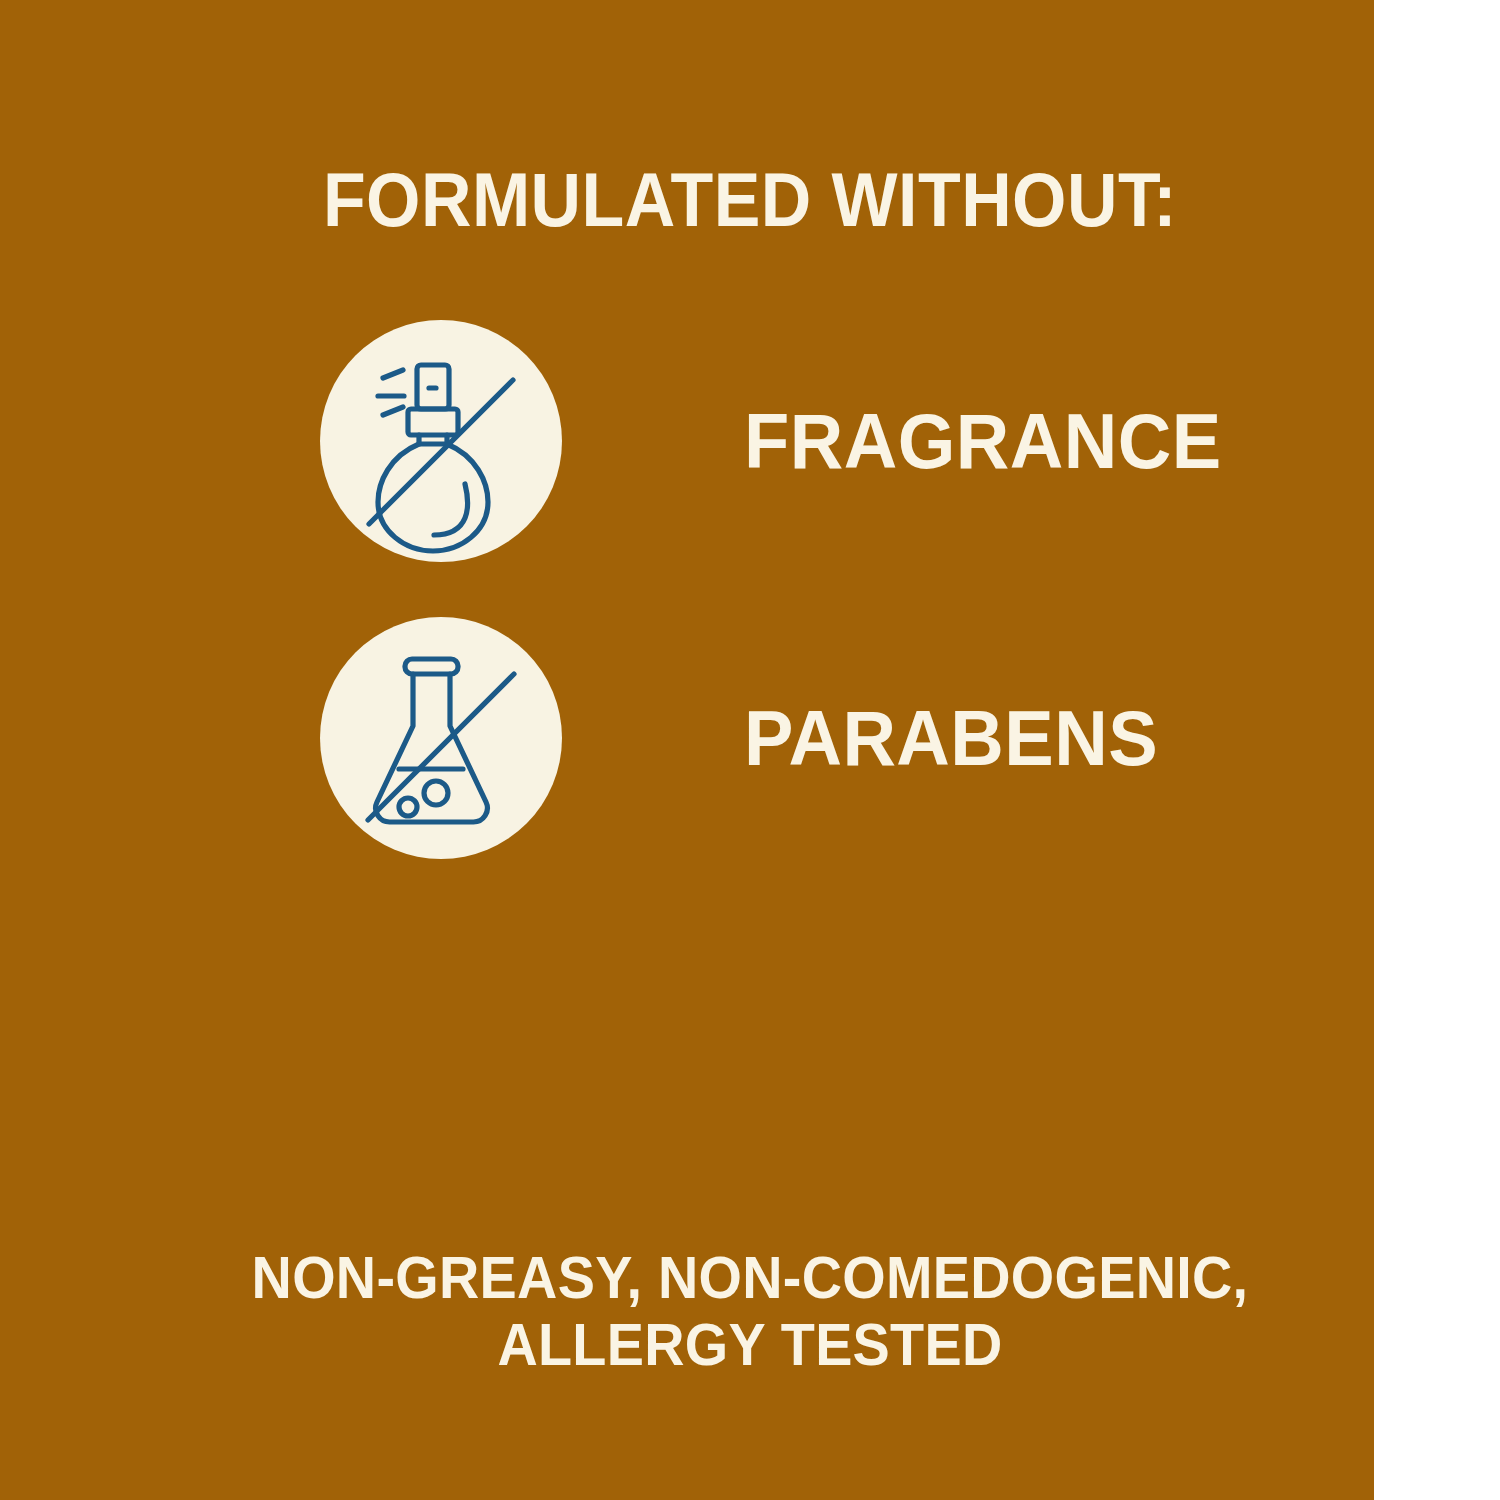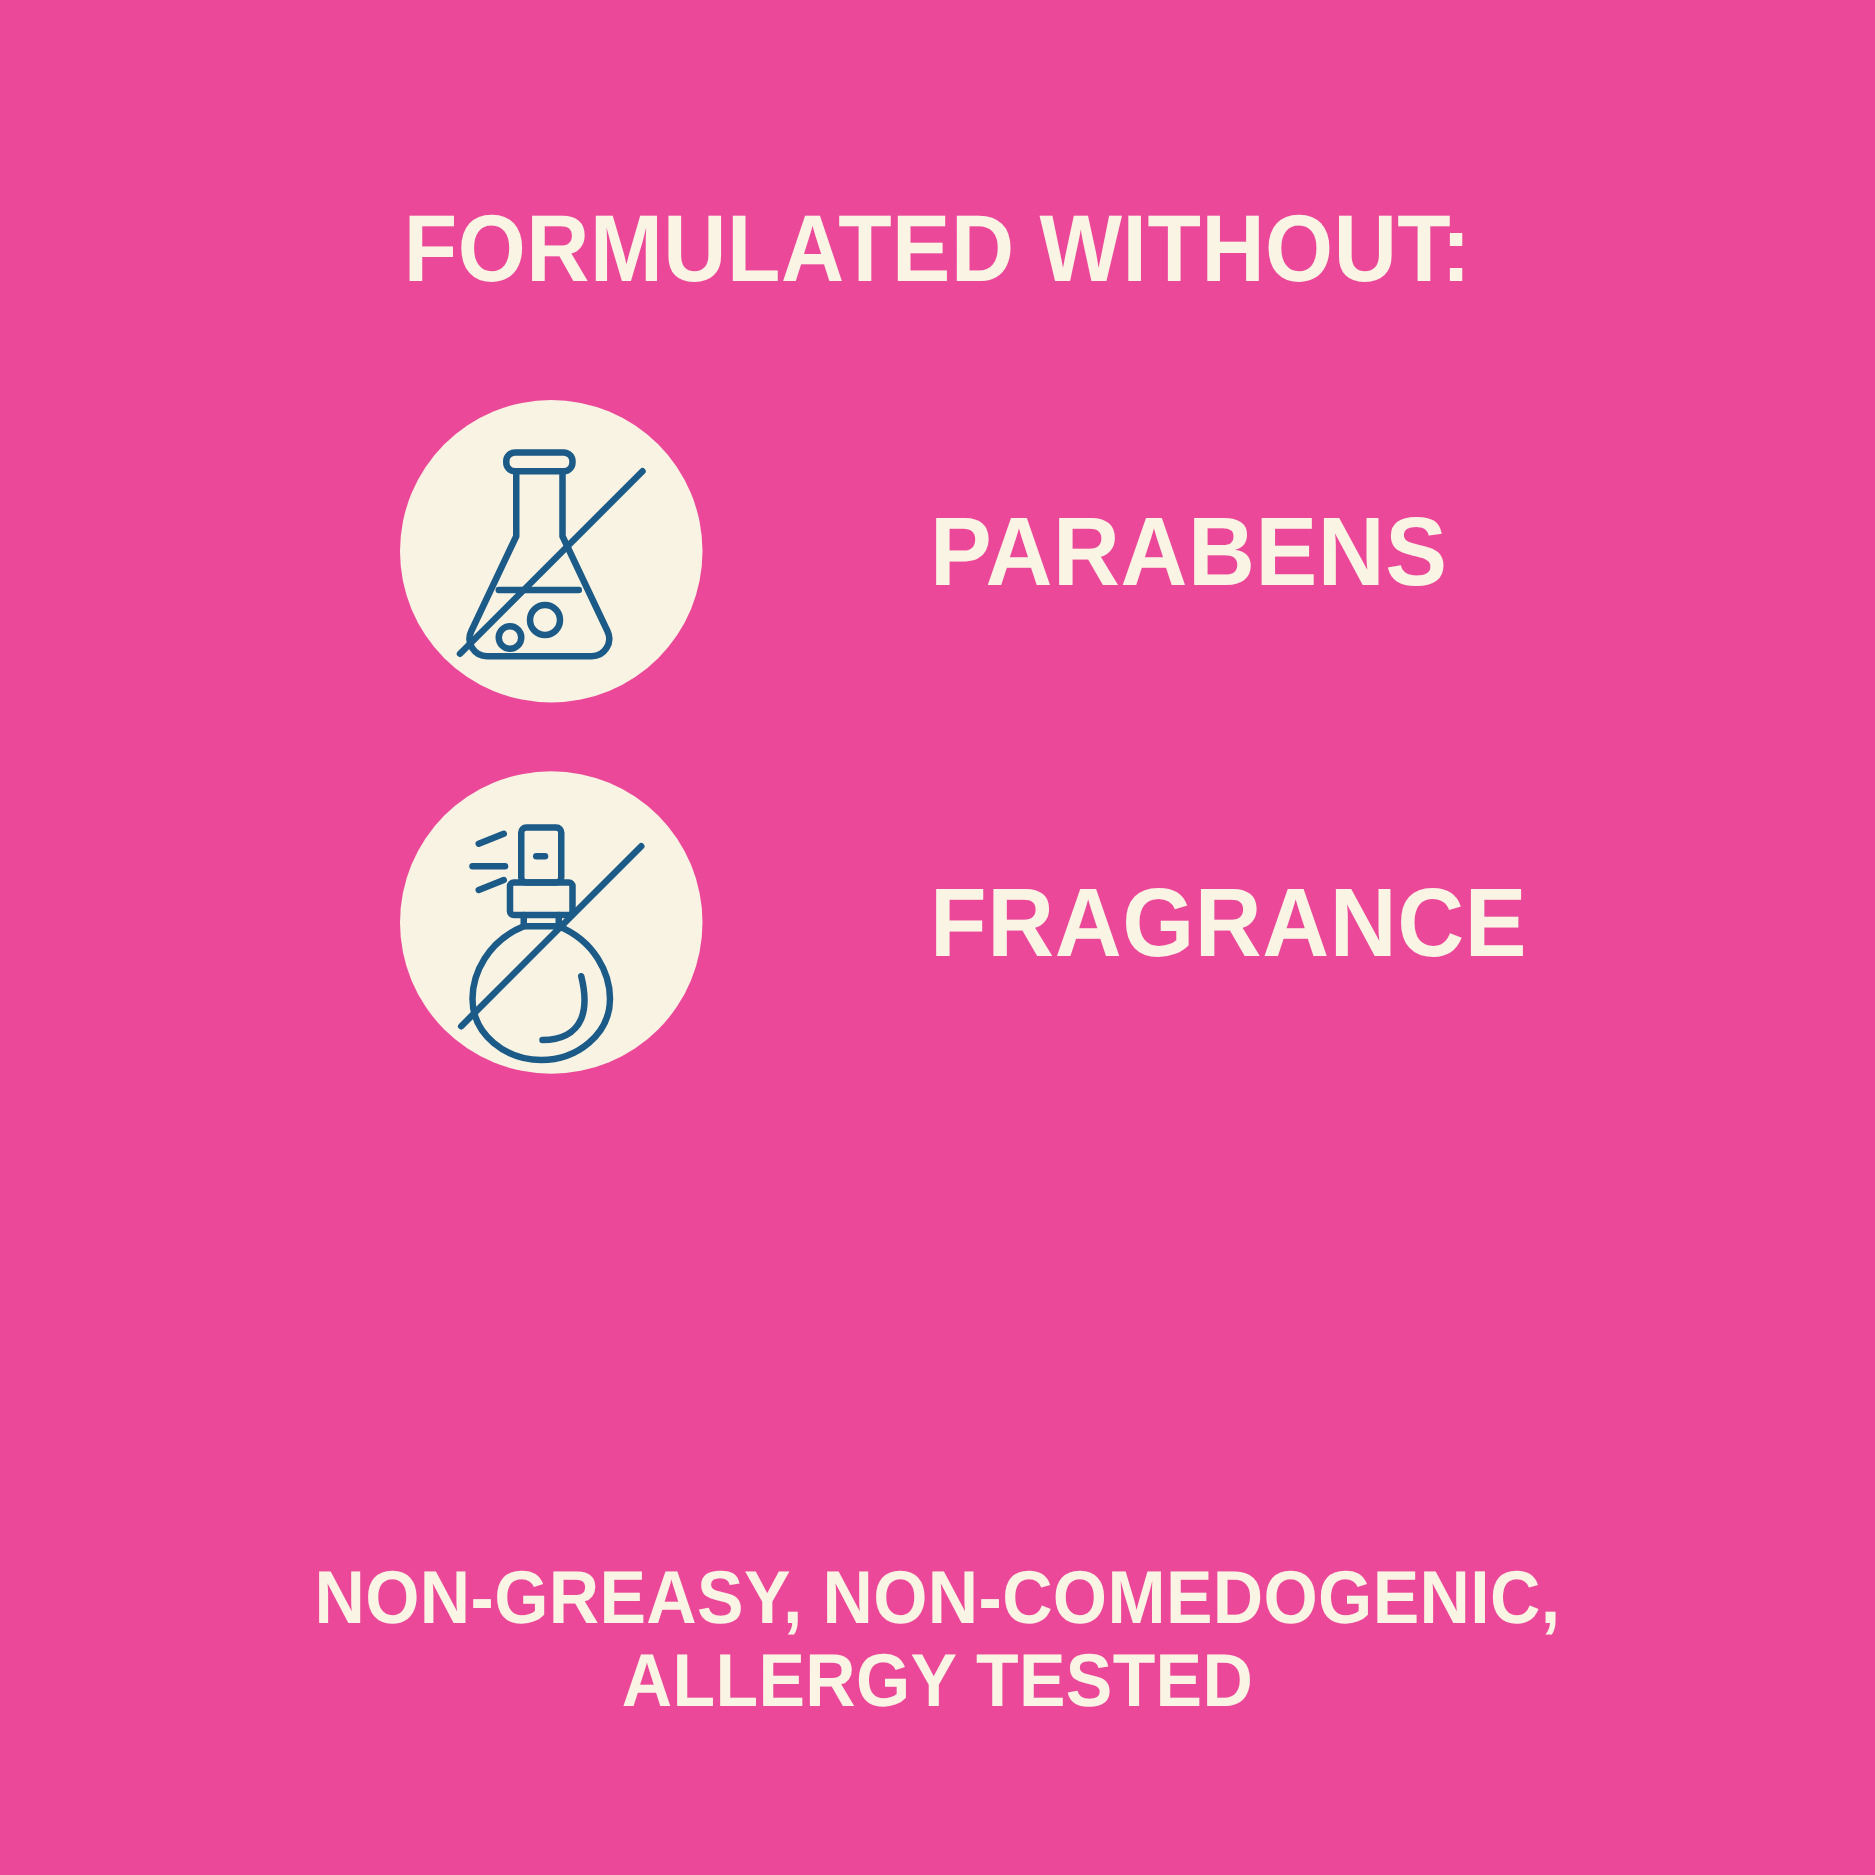--- a/index.html
+++ b/index.html
@@ -7,23 +7,23 @@
     padding: 0;
   }
   body {
     width: 1500px;
     height: 1500px;
     overflow: hidden;
     font-family: "Liberation Sans", "DejaVu Sans", sans-serif;
   }
   #poster {
     position: relative;
-    width: 1500px;
+    width: 1374px;
     height: 1500px;
-    background: #ec4899;
+    background: #a16207;
     box-sizing: border-box;
   }
 
   
   .headline {
     position: absolute;
     left: 0;
     top: 158px;
     width: 1500px;
     text-align: center;
@@ -107,41 +107,20 @@
 
   <div class="headline">FORMULATED WITHOUT:</div>
 
   <div class="rows">
 
     <div class="row">
       <div class="badge">
         <svg viewBox="0 0 242 242" xmlns="http://www.w3.org/2000/svg">
           <g fill="none" stroke="#1C5A88" stroke-width="5.2" stroke-linecap="round" stroke-linejoin="round">
 
-            <rect x="85" y="42" width="53" height="15" rx="7"></rect>
-
-            <path d="M93 57 v52 L57 185 a14 14 0 0 0 13 20 h83 a14 14 0 0 0 13 -20 L130 109 V57"></path>
-
-            <line x1="79" y1="152" x2="143" y2="152"></line>
-
-            <circle cx="116" cy="176" r="12"></circle>
-            <circle cx="88" cy="190" r="9"></circle>
-
-            <line x1="48" y1="203" x2="194" y2="57"></line>
-          </g>
-        </svg>
-      </div>
-      <div class="row-label">PARABENS</div>
-    </div>
-
-    <div class="row">
-      <div class="badge">
-        <svg viewBox="0 0 242 242" xmlns="http://www.w3.org/2000/svg">
-          <g fill="none" stroke="#1C5A88" stroke-width="5.2" stroke-linecap="round" stroke-linejoin="round">
-
             <line x1="63" y1="58" x2="83" y2="50"></line>
             <line x1="58" y1="76" x2="84" y2="76"></line>
             <line x1="63" y1="95" x2="83" y2="87"></line>
 
             <rect x="97" y="45" width="32" height="44" rx="4"></rect>
 
             <line x1="109" y1="68" x2="116" y2="68"></line>
 
             <rect x="88" y="89" width="50" height="26" rx="3"></rect>
 
@@ -153,20 +132,41 @@
 
             <path d="M145 164 C148 176 149 188 145 198 C140 210 128 215 114 215"></path>
 
             <line x1="49" y1="204" x2="193" y2="60"></line>
           </g>
         </svg>
       </div>
       <div class="row-label">FRAGRANCE</div>
     </div>
 
+    <div class="row">
+      <div class="badge">
+        <svg viewBox="0 0 242 242" xmlns="http://www.w3.org/2000/svg">
+          <g fill="none" stroke="#1C5A88" stroke-width="5.2" stroke-linecap="round" stroke-linejoin="round">
+
+            <rect x="85" y="42" width="53" height="15" rx="7"></rect>
+
+            <path d="M93 57 v52 L57 185 a14 14 0 0 0 13 20 h83 a14 14 0 0 0 13 -20 L130 109 V57"></path>
+
+            <line x1="79" y1="152" x2="143" y2="152"></line>
+
+            <circle cx="116" cy="176" r="12"></circle>
+            <circle cx="88" cy="190" r="9"></circle>
+
+            <line x1="48" y1="203" x2="194" y2="57"></line>
+          </g>
+        </svg>
+      </div>
+      <div class="row-label">PARABENS</div>
+    </div>
+
 
   </div>
 
   <div class="footer-claim">
     <span class="claim-line">NON-GREASY, NON-COMEDOGENIC,</span>
     <span class="claim-line">ALLERGY TESTED</span>
   </div>
 
 </div>
 

